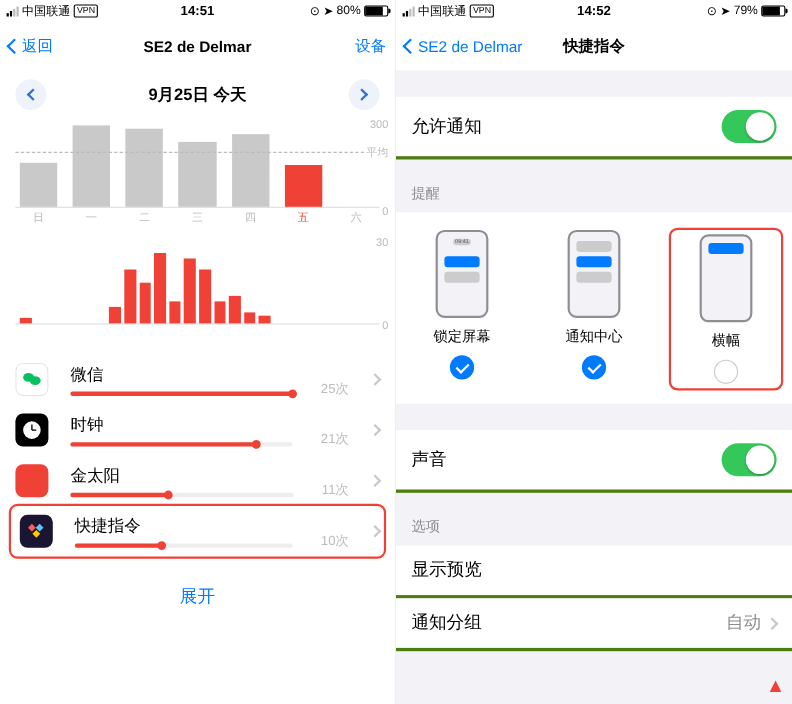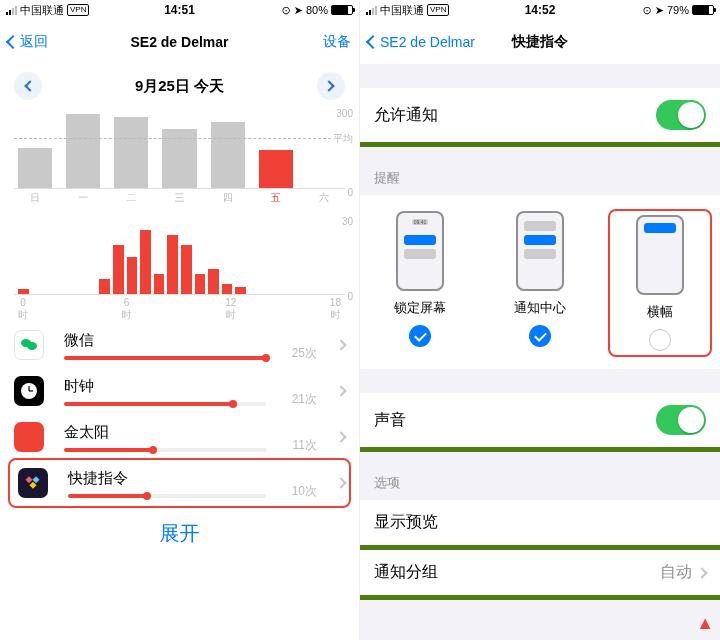--- a/index.html
+++ b/index.html
@@ -54,24 +54,24 @@
   .row .ic.sun{background:#ef4136;}
   .row .ic.sc{background:#1a1530;display:flex;align-items:center;justify-content:center;}
   .row .body{flex:1;}
   .row .nm{font-size:15px;font-weight:500;color:#000;}
   .row .bar{height:4px;background:#eee;border-radius:2px;margin-top:6px;position:relative;}
   .row .bar i{display:block;height:100%;background:#ef4136;border-radius:2px;}
   .row .bar .dot{position:absolute;top:-2px;width:8px;height:8px;border-radius:4px;background:#ef4136;}
   .row .cnt{font-size:12px;color:#bbb;margin-left:6px;align-self:flex-end;margin-bottom:-2px;}
   .row .go{width:8px;height:8px;border-top:2px solid #c7c7cc;border-right:2px solid #c7c7cc;transform:rotate(45deg);flex:none;}
   .row.box{outline:2px solid #ef4136;border-radius:6px;margin:0 10px;padding:8px 4px 8px 8px;}
-  .expand{text-align:center;color:#007aff;font-size:20px;padding:14px 0;}
+  .expand{text-align:center;color:#007aff;font-size:16px;padding:26px 0;}
   
   .sect{background:#f2f2f7;}
-  .cell{background:#fff;display:flex;align-items:center;justify-content:space-between;padding:12px 14px;font-size:16px;border-bottom:5px solid #4d7c0f;}
+  .cell{background:#fff;display:flex;align-items:center;justify-content:space-between;padding:12px 14px;font-size:16px;border-bottom:3px solid #4d7c0f;}
   .cell:last-child{border-bottom:none;}
   .cell .val{color:#8e8e93;display:flex;align-items:center;gap:6px;}
   .grp-h{font-size:13px;color:#8e8e93;padding:22px 14px 8px;}
   .toggle{width:50px;height:30px;border-radius:15px;background:#34c759;position:relative;}
   .toggle::after{content:"";position:absolute;right:2px;top:2px;width:26px;height:26px;border-radius:13px;background:#fff;box-shadow:0 1px 2px rgba(0,0,0,.3);}
   .alerts{background:#fff;padding:16px 0 14px;display:flex;justify-content:space-around;}
   .alert{display:flex;flex-direction:column;align-items:center;gap:8px;width:100px;}
   .alert.box{outline:2px solid #ef4136;border-radius:6px;padding:4px;}
   .pprev{width:48px;height:80px;border:2.5px solid #8e8e93;border-radius:8px;background:#f2f2f7;position:relative;overflow:hidden;}
   .pprev .bub{position:absolute;left:6px;right:6px;height:10px;border-radius:3px;}
@@ -179,26 +179,20 @@
           <div class="b" style="height: 0px;"></div>
           <div class="b" style="height: 0px;"></div>
           <div class="b" style="height: 0px;"></div>
           <div class="b" style="height: 0px;"></div>
           <div class="b" style="height: 0px;"></div>
           <div class="b" style="height: 0px;"></div>
           <div class="b" style="height: 0px;"></div>
         </div>
       <div class="grid"></div>
       <span class="ylab" style="bottom:14px">0</span>
-      <div class="xl" id="xl2">
-          <span>0时</span>
-          <span>6时</span>
-          <span>12时</span>
-          <span>18时</span>
-        </div>
     </div>
 
     <div class="rows" id="apps">
         <div class="row">
           <div class="ic wechat">
             <svg width="18" height="14" viewBox="0 0 18 14">
               <ellipse cx="6" cy="5" rx="5" ry="4" fill="#07c160"></ellipse>
               <ellipse cx="12" cy="8" rx="5" ry="4" fill="#07c160"></ellipse>
             </svg>
           </div>

